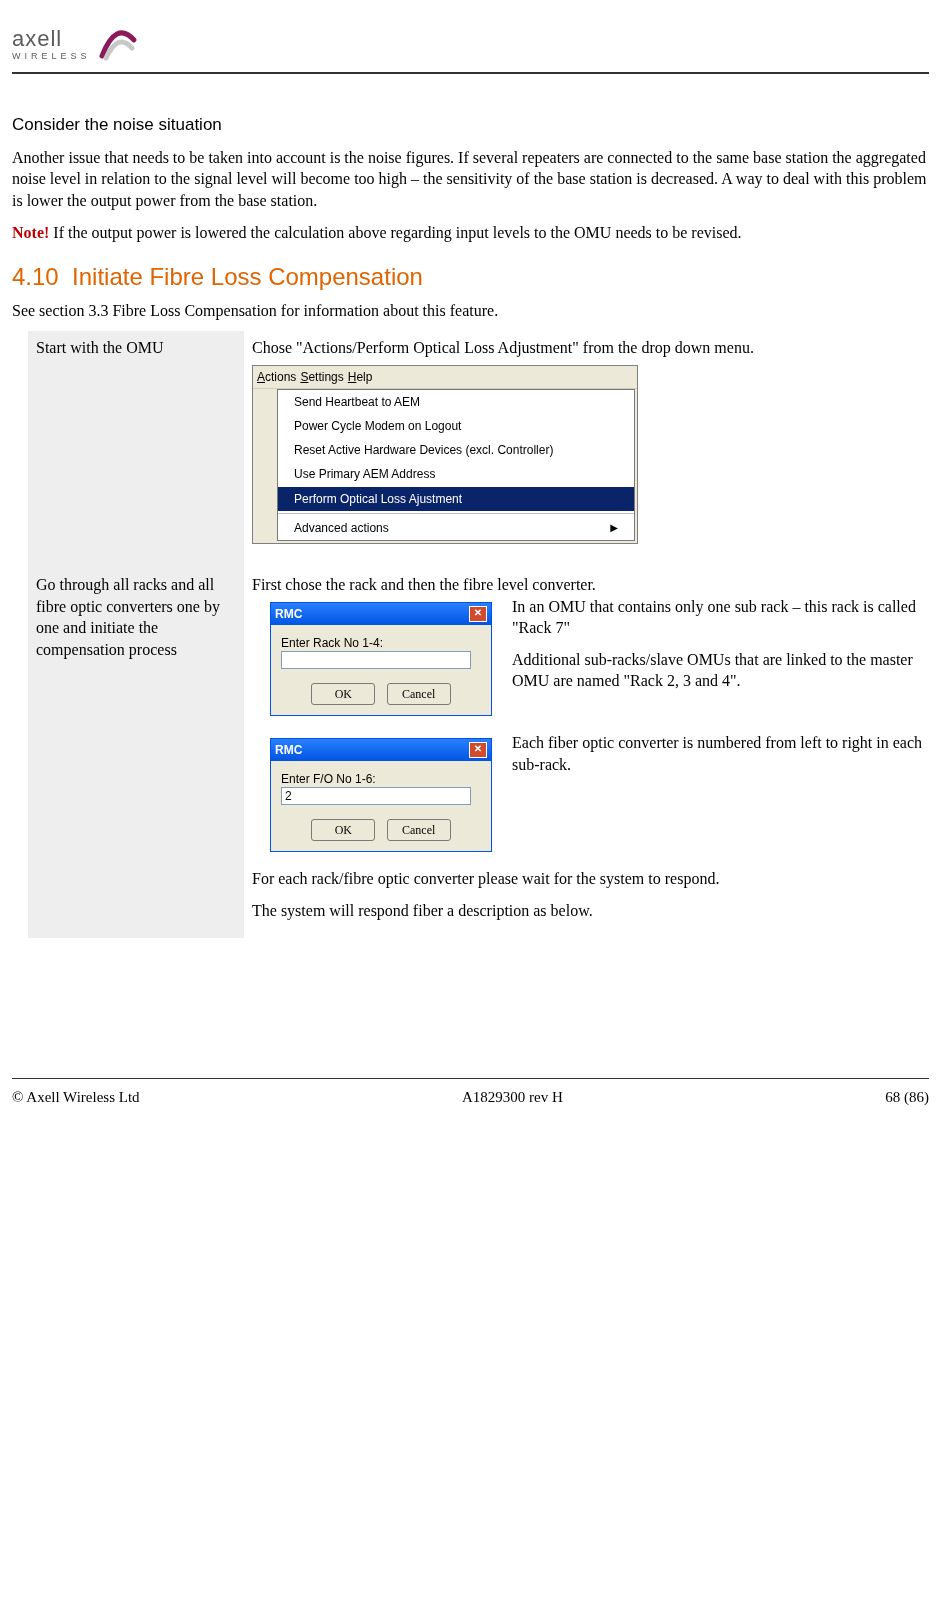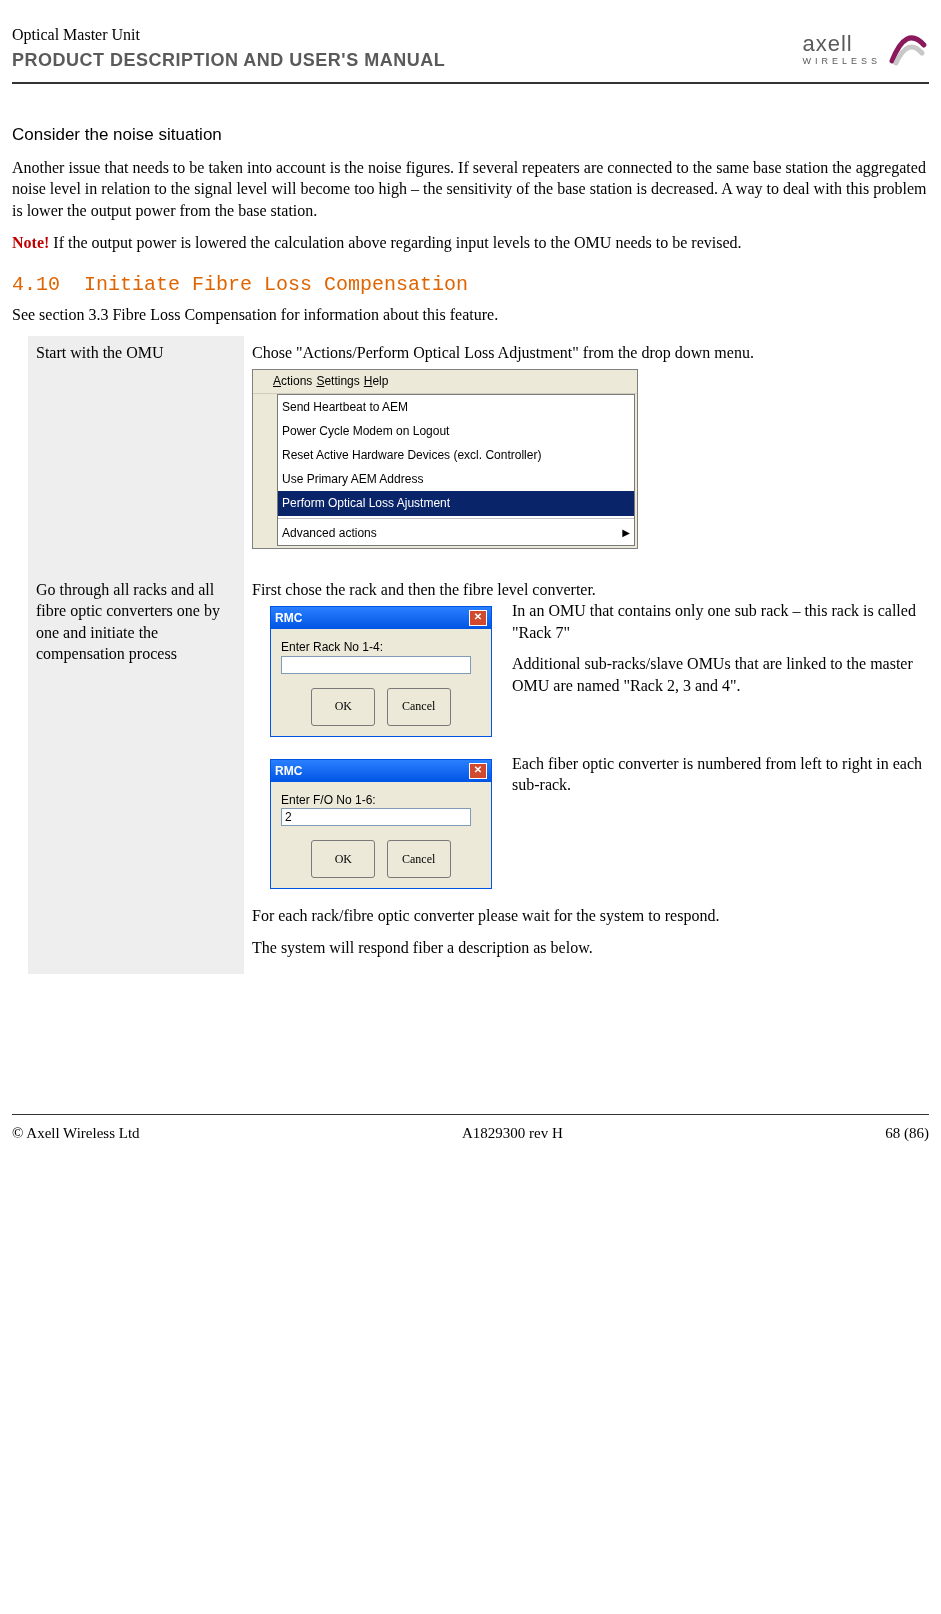--- a/index.html
+++ b/index.html
@@ -20,61 +20,57 @@
   .logo-text { font-size:22px; color:#5a5a5a; font-weight:400; letter-spacing:1px; }
   .logo-sub  { font-size:9px; color:#5a5a5a; letter-spacing:4px; display:block; margin-top:-4px;}
   .logo-mark { width:42px; height:36px; position:relative; }
   .logo-mark svg { width:100%; height:100%; }
   .hdr-rule { border:none; border-top:2px solid #333; margin:10px 0 40px 0; }
 
   h2.noise { font-family: Verdana, Arial, sans-serif; font-size:17px; font-weight:normal; margin:0 0 10px 0; }
   p { margin:0 0 10px 0; }
   .note b { color:#c00000; }
 
-  h1.orange { font-family: Liberation Mono, monospace; font-size:20px; color:#e06400; font-weight:normal; margin:18px 0 6px 0; }
+  h1.orange { font-family: Liberation Sans, sans-serif; font-size:24px; color:#e06400; font-weight:normal; margin:18px 0 6px 0; }
 
   table.steps { border-collapse:collapse; width:100%; margin-top:6px;margin-left:16px; }
   table.steps td { vertical-align:top; padding:6px 8px; }
   table.steps td.left { background:#eeeeee; width:200px; }
   table.steps td.right { }
 
   
   .menu-window { border:1px solid #808080; width:384px; background:#ece9d8; font-family:Tahoma, Arial, sans-serif; font-size:12px; margin:6px 0 18px 0;}
-  .menubar { display:flex; gap:4px; padding:3px 20px; background:#ece9d8; border-bottom:1px solid #d0cdbd;}
+  .menubar { display:flex; gap:4px; padding:3px 4px; background:#ece9d8; border-bottom:1px solid #d0cdbd;}
   .menubar span u{ text-decoration:underline;}
   .dropdown { background:#fff; border:1px solid #7a7a7a; margin:0 2px 2px 24px; }
-  .dropdown .item { padding:4px 4px; }
+  .dropdown .item { padding:4px 16px; }
   .dropdown .item.sel { background:#0a246a; color:#fff; }
   .dropdown .sep { border-top:1px solid #c0c0c0; margin:2px 0;}
   .dropdown .sub { display:flex; justify-content:space-between; align-items:center;}
   .arrow-right { font-size:10px; }
 
   
   .dlg { width:220px; border:1px solid #0054e3; font-family:Tahoma, Arial, sans-serif; font-size:12px; background:#ece9d8; margin:6px 0 16px 18px;}
   .dlg .titlebar { background:linear-gradient(#2a80ff,#0054e3); color:#fff; font-weight:bold; padding:3px 4px; display:flex; justify-content:space-between; align-items:center;}
   .dlg .titlebar .x { background:#d24a2e; border:1px solid #fff; width:16px; height:14px; font-size:10px; line-height:12px; text-align:center; }
   .dlg .body { padding:10px 20px 8px 10px; }
   .dlg input[type=text]{ width:100%; border:1px solid #7f9db9; height:18px; font-size:12px; padding:1px 3px; box-sizing:border-box; background:#fff;}
   .dlg .btns { text-align:center; padding:6px 0 10px 0;}
-  .dlg button { font-family:Tahoma; font-size:12px; width:64px; height:38px; margin:0 4px; background:#ece9d8; border:1px solid #7a7a7a; border-radius:3px;}
+  .dlg button { font-family:Tahoma; font-size:12px; width:64px; height:22px; margin:0 4px; background:#ece9d8; border:1px solid #7a7a7a; border-radius:3px;}
 
   .row2 { display:flex; gap:20px; align-items:flex-start; }
   .row2 .side { flex:1; }
 
   .footer-rule { border:none; border-top:1px solid #333; margin-top:140px; }
   .footer { display:flex; justify-content:space-between; font-size:15px; margin-top:4px; }
 </style>
 </head>
 <body>
 
 <div class="hdr-line">
-  <div>
-    <div class="hdr-title1">Optical Master Unit</div>
-    <div class="hdr-title2 sans">PRODUCT DESCRIPTION AND USER'S MANUAL</div>
-  </div>
   <div class="logo">
     <div>
       <span class="logo-text sans">axell</span>
       <span class="logo-sub sans">WIRELESS</span>
     </div>
     <div class="logo-mark">
       <svg viewBox="0 0 40 36">
         <path d="M4 30 Q18 -6 36 14" stroke="#8a1a5c" stroke-width="5" fill="none" stroke-linecap="round"></path>
         <path d="M8 32 Q20 6 34 22" stroke="#c8c8c8" stroke-width="5" fill="none" stroke-linecap="round"></path>
       </svg>

